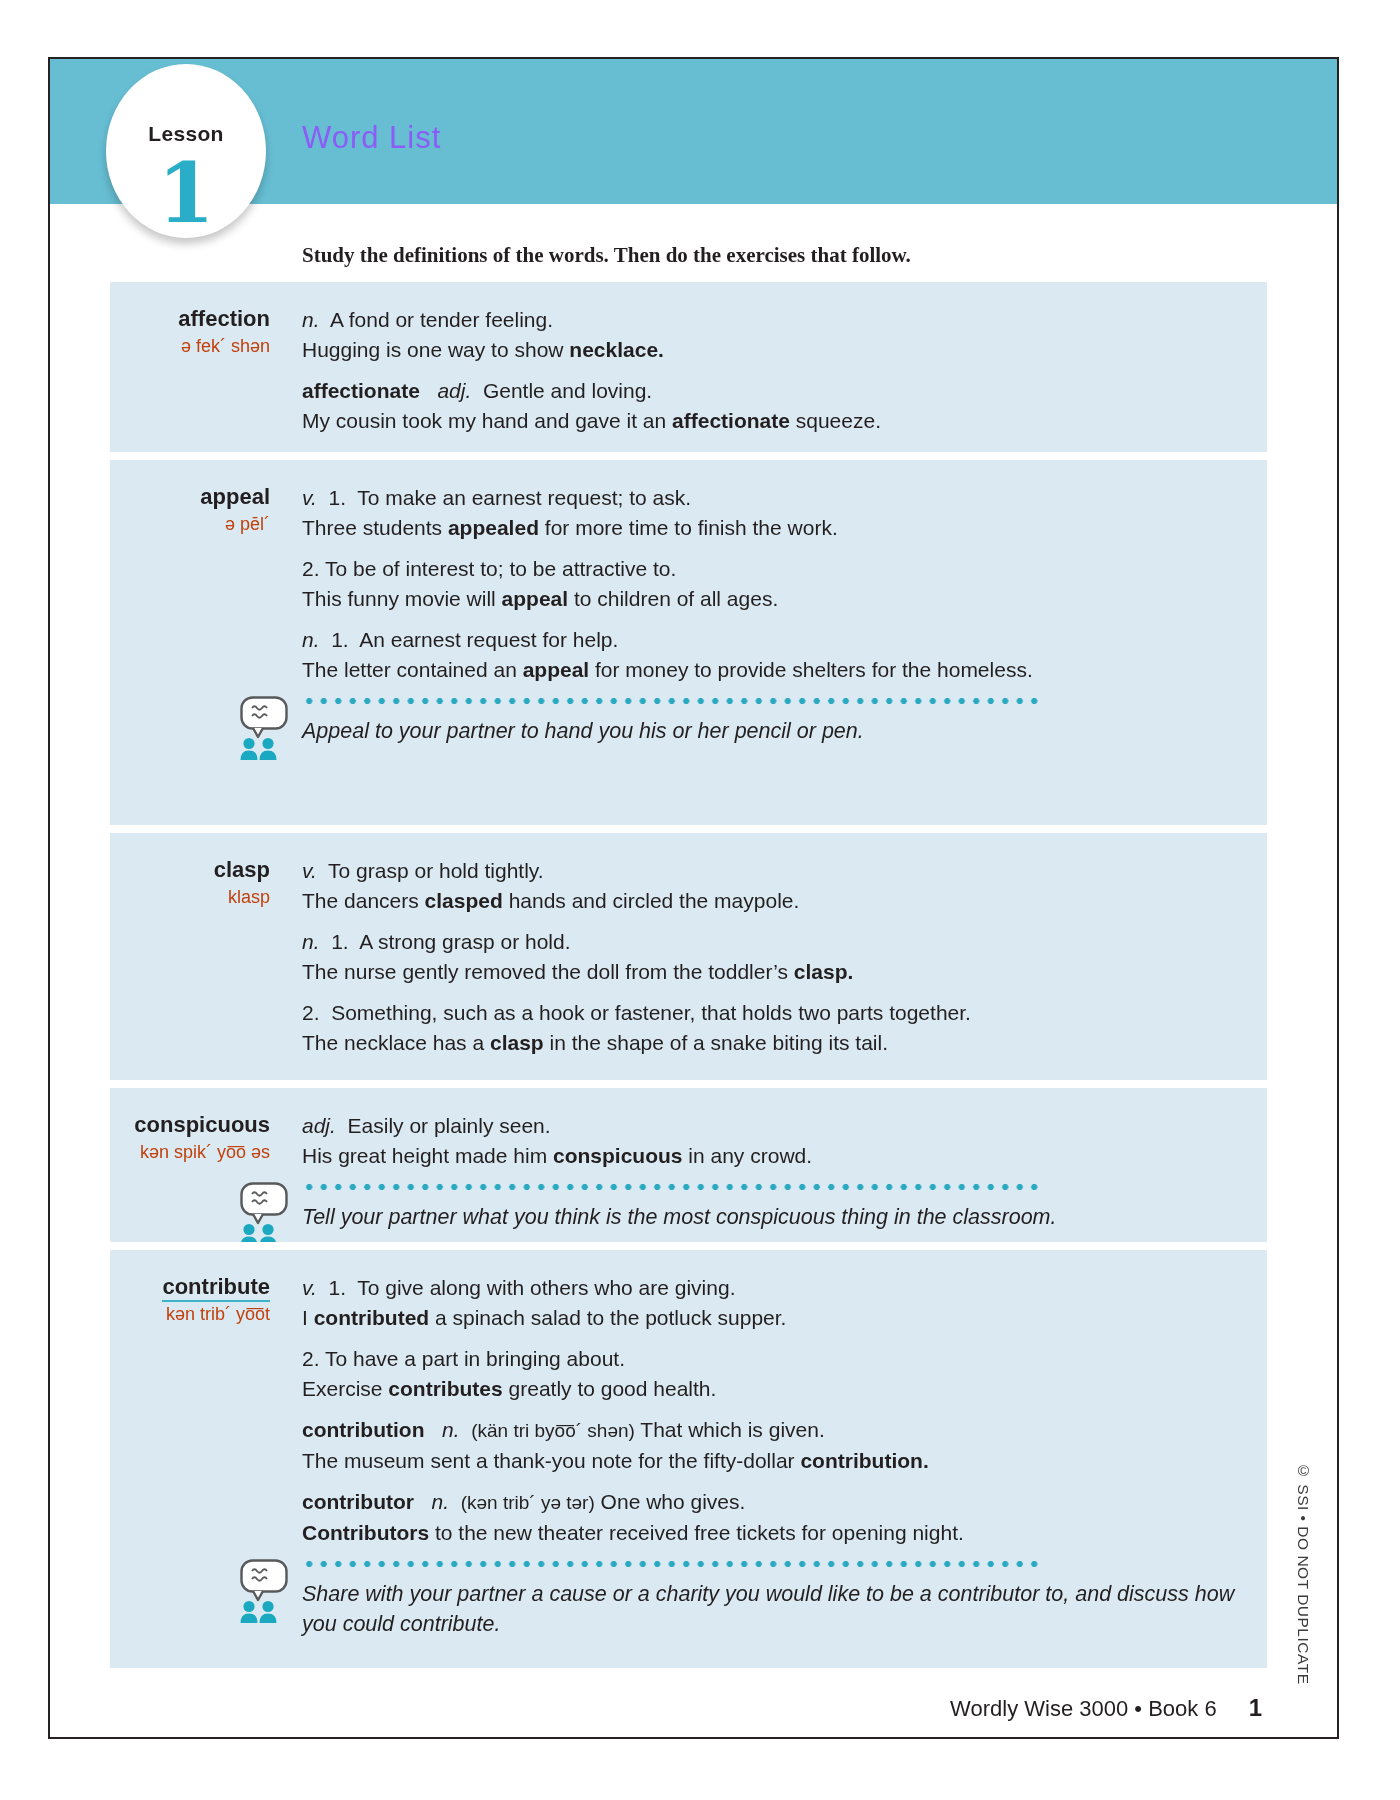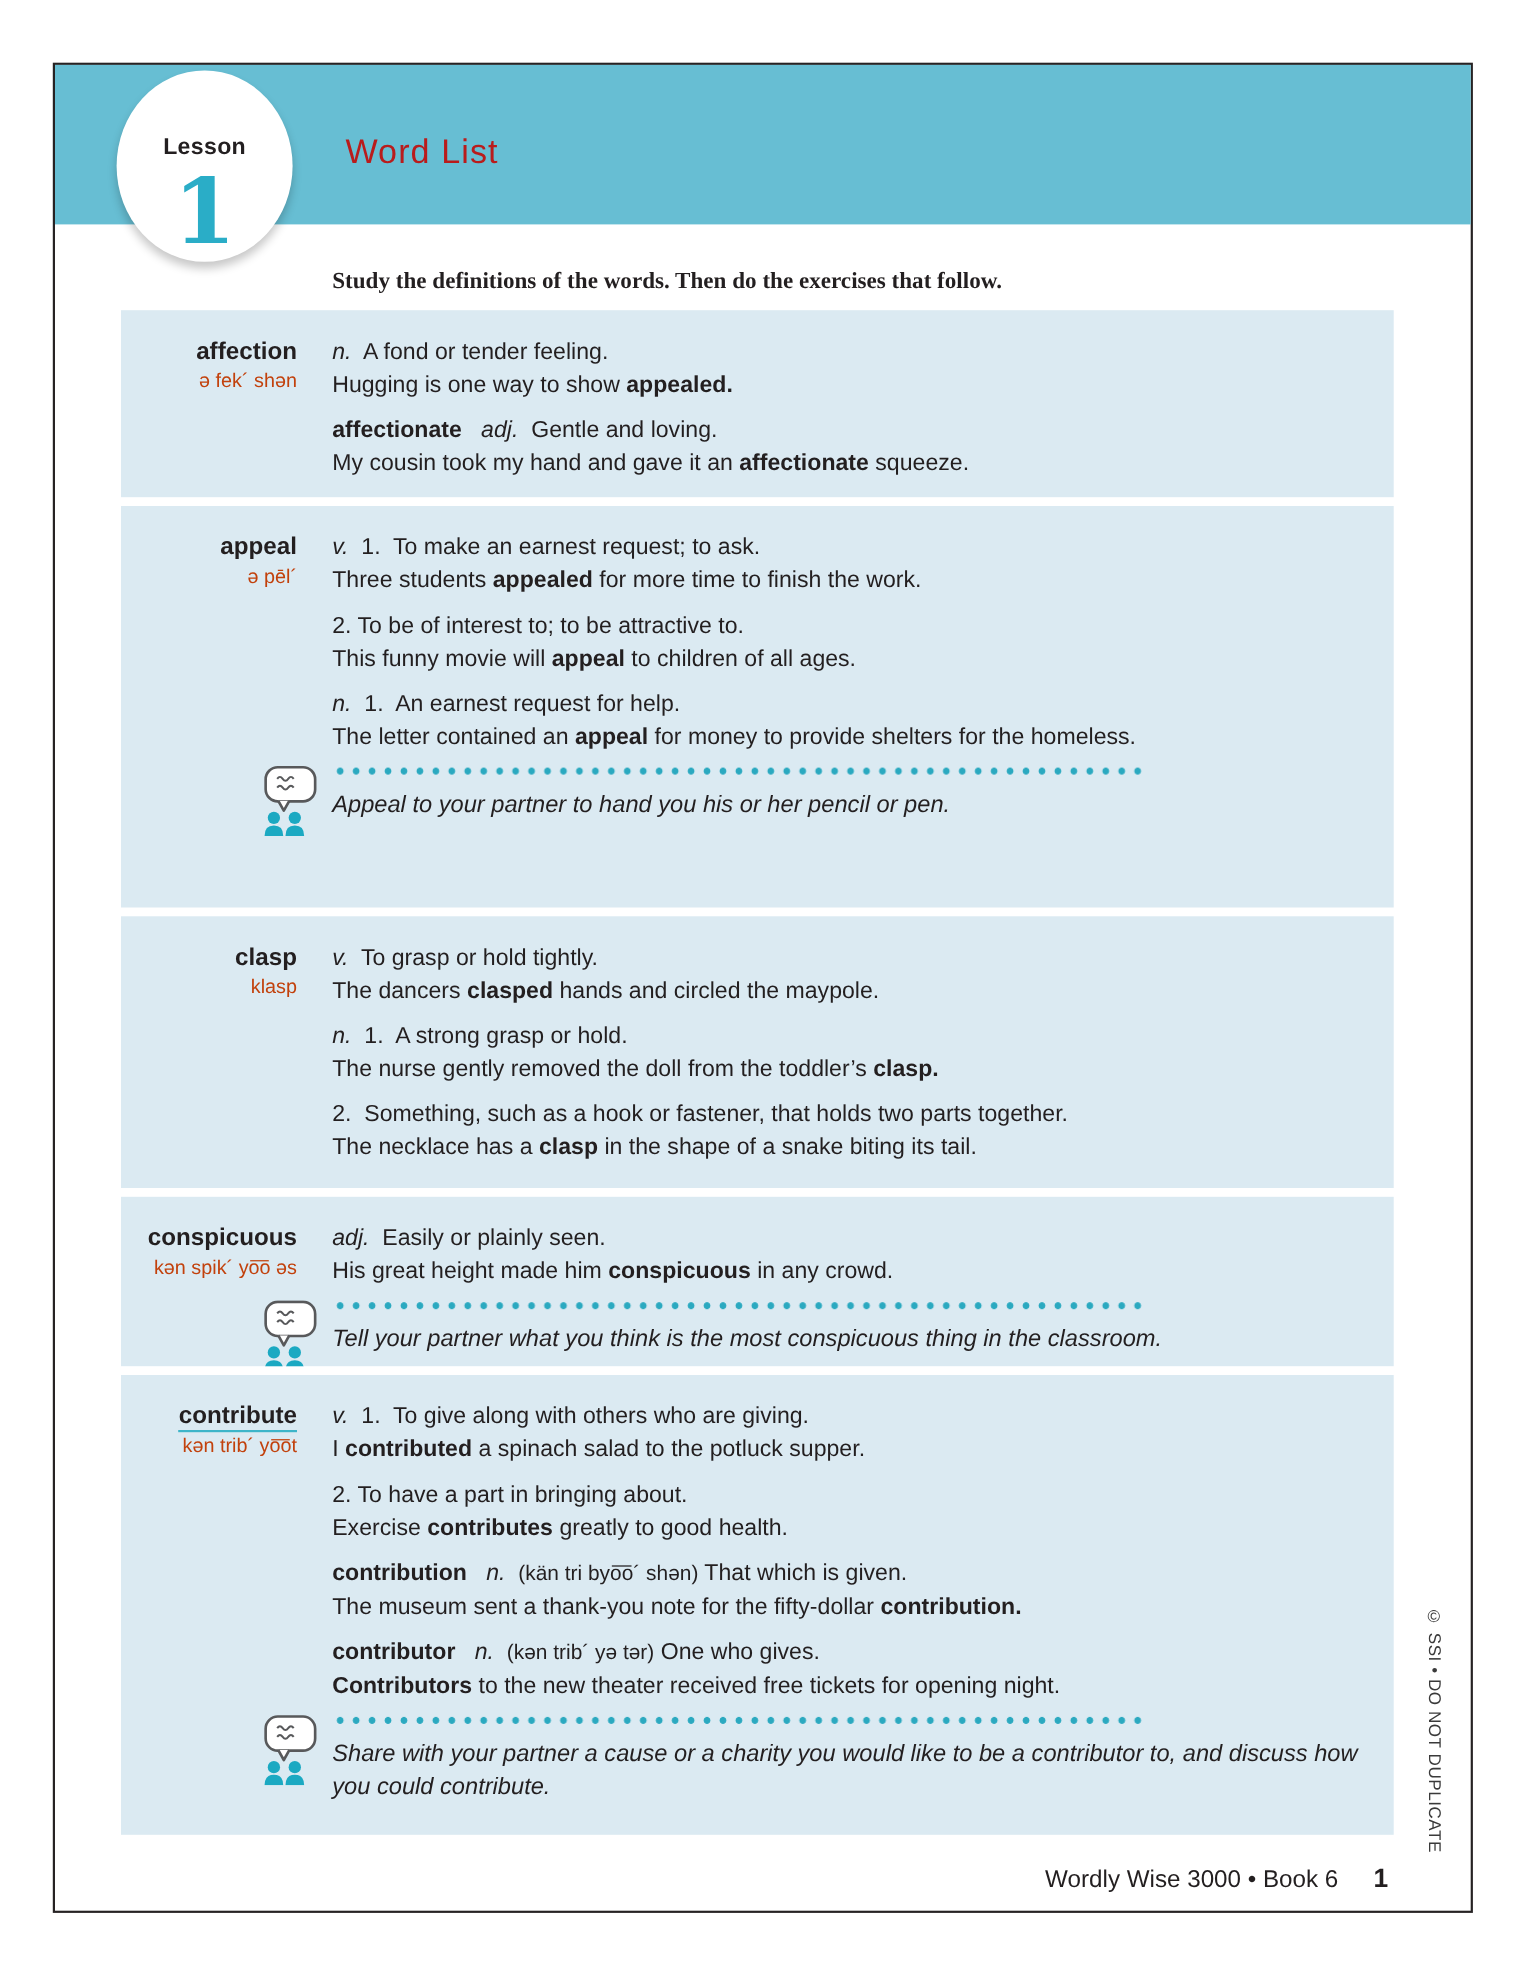--- a/index.html
+++ b/index.html
@@ -31,21 +31,21 @@
     display:flex;flex-direction:column;align-items:center;justify-content:flex-end;
     padding-top:30px;z-index:3;
   }
   .badge .lesson-label{font-size:21px;font-weight:700;letter-spacing:.3px;}
   .badge .lesson-number{
     font-family:"DejaVu Serif", serif;font-weight:700;
     font-size:82px;line-height:90px;color:var(--accent);margin-top:2px;
   }
   .page-title{
     position:absolute;left:302px;top:120px;z-index:2;
-    font-size:31px;letter-spacing:1px;color:#b91c1c;margin-left:12px;
+    font-size:31px;letter-spacing:1px;color:#8b5cf6;
   }
   .instruction{
     position:absolute;left:302px;top:243px;
     font-size:21px;font-weight:700;font-family:Liberation Serif, serif;
   }
   
   .entry{
     position:absolute;left:110px;width:1157px;background:var(--box);
     overflow:hidden;
   }
@@ -98,21 +98,21 @@
 
 <div id="entries">
     <section class="entry" style="top: 282px; height: 170px;">
       <div class="hw">
         <div class="headword">affection</div>
         <div class="pron">ə fek´ shən</div>
       </div>
       <div class="content">
         <div class="para">
           <div class="line"><span class="i ">n.</span><span>&nbsp; A fond or tender feeling.</span></div>
-          <div class="line"><span>Hugging is one way to show </span><span class="b ">appealed.</span></div>
+          <div class="line"><span>Hugging is one way to show </span><span class="b ">necklace.</span></div>
         </div>
         <div class="para">
           <div class="line"><span class="b ">affectionate</span><span>&nbsp;&nbsp; </span><span class="i ">adj.</span><span>&nbsp; Gentle and loving.</span></div>
           <div class="line"><span>My cousin took my hand and gave it an </span><span class="b ">affectionate</span><span> squeeze.</span></div>
         </div>
       </div>
     </section>
     <section class="entry" style="top: 460px; height: 365px;">
       <div class="hw">
         <div class="headword">appeal</div>

